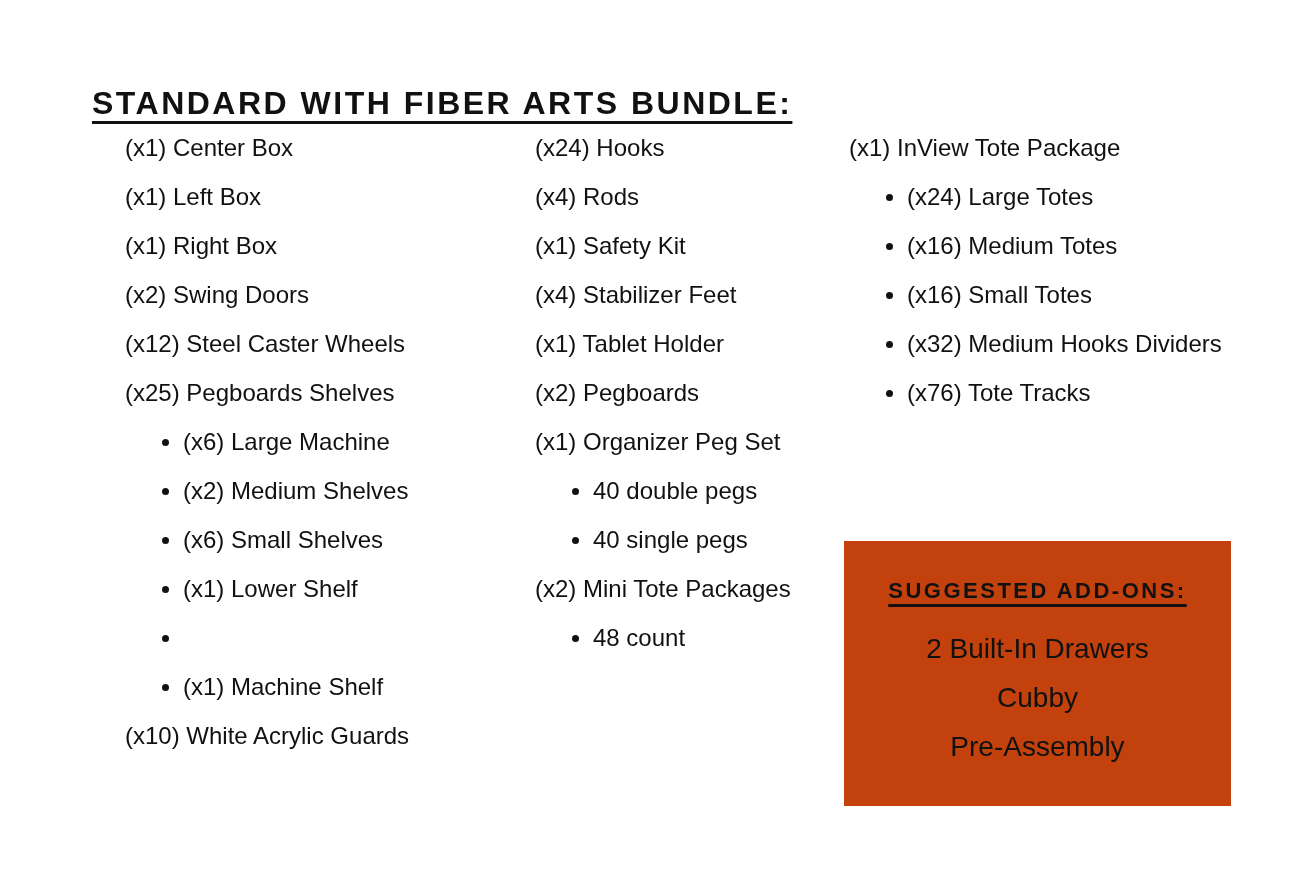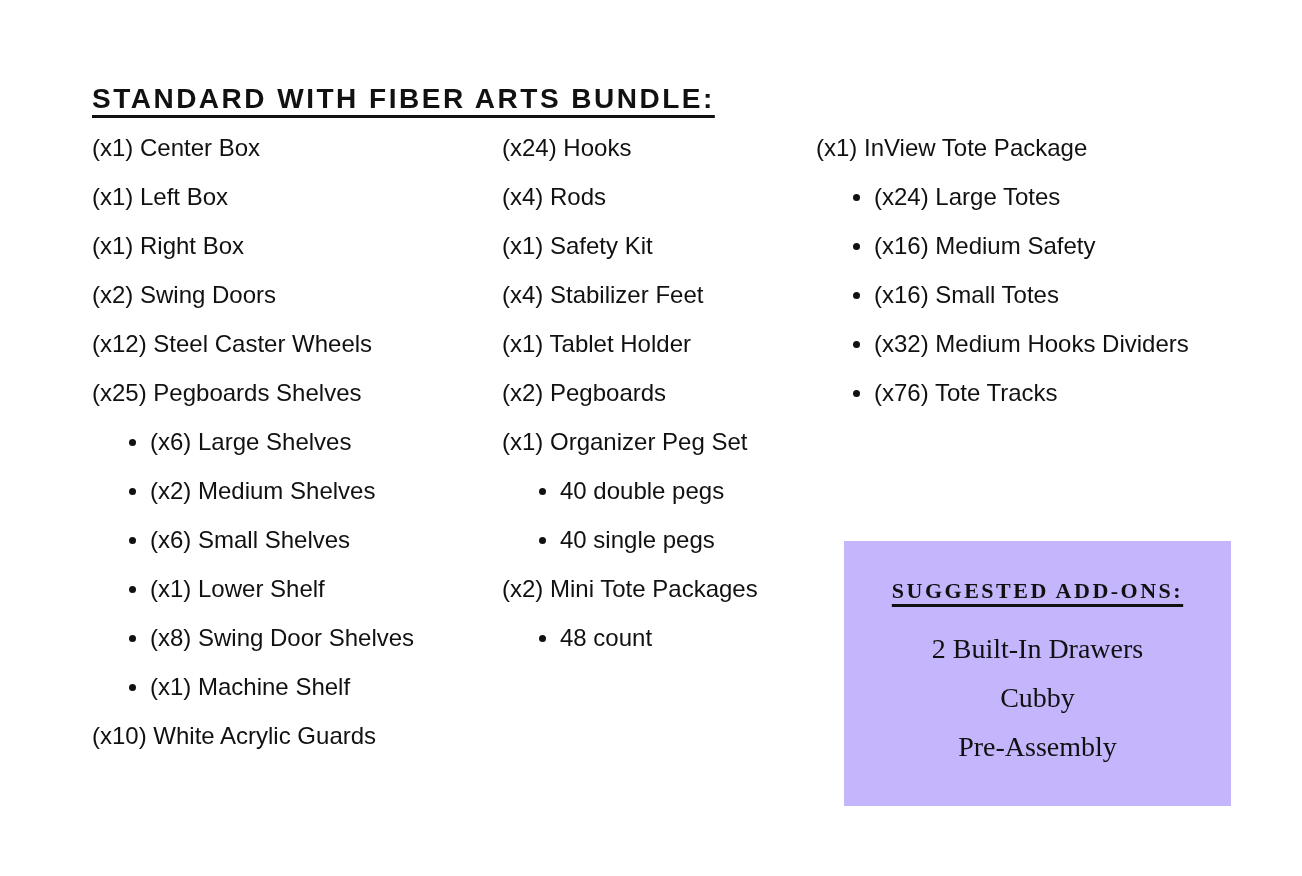--- a/index.html
+++ b/index.html
@@ -6,45 +6,45 @@
   #canvas{
     position:relative;
     width:1302px;height:876px;
     background:#ffffff;
     font-family:"Liberation Sans", sans-serif;
     color:#111111;
     overflow:hidden;
   }
   .page-title{
     position:absolute;left:92px;top:64px;
-    font-size:28px;font-weight:700;letter-spacing:2.5px;
+    font-size:32px;font-weight:700;letter-spacing:2.5px;
     text-decoration:underline;
     text-decoration-thickness:3px;
     text-underline-offset:7px;
     white-space:nowrap;
   }
   .col{position:absolute;top:123px;}
   .col-1{left:92px;width:415px;}
   .col-2{left:502px;width:310px;}
   .col-3{left:816px;width:430px;}
   .item{
     font-size:24px;line-height:49px;
     white-space:nowrap;
+    margin-left:33px;
   }
   .item.indent{padding-left:37px;}
   .dot{
     display:inline-block;width:7px;height:7px;border-radius:50%;
     background:#111111;vertical-align:4px;margin-right:14px;
   }
   .addons-box{
     position:absolute;left:844px;top:541px;
     width:387px;height:265px;
-    background:#c4b5fd;
+    background:#c2410c;
     text-align:center;
-    font-family:Liberation Serif, serif;
   }
   .addons-title{
     margin-top:37px;
     font-size:22px;font-weight:700;letter-spacing:2.5px;
     text-decoration:underline;
     text-decoration-thickness:2.5px;
     text-underline-offset:6px;
     white-space:nowrap;
   }
   .addons-list{margin-top:20px;}
@@ -57,25 +57,25 @@
 
   <h1 class="page-title">STANDARD WITH FIBER ARTS BUNDLE:</h1>
 
   <div class="col col-1">
     <div class="item"><span>(x1) Center Box</span></div>
     <div class="item"><span>(x1) Left Box</span></div>
     <div class="item"><span>(x1) Right Box</span></div>
     <div class="item"><span>(x2) Swing Doors</span></div>
     <div class="item"><span>(x12) Steel Caster Wheels</span></div>
     <div class="item"><span>(x25) Pegboards Shelves</span></div>
-    <div class="item indent"><span class="dot"></span><span>(x6) Large Shelves</span></div>
+    <div class="item indent"><span class="dot"></span><span>(x6) Large Machine</span></div>
     <div class="item indent"><span class="dot"></span><span>(x2) Medium Shelves</span></div>
     <div class="item indent"><span class="dot"></span><span>(x6) Small Shelves</span></div>
     <div class="item indent"><span class="dot"></span><span>(x1) Lower Shelf</span></div>
-    <div class="item indent"><span class="dot"></span><span>(x8) Swing Door Shelves</span></div>
+    <div class="item indent"><span class="dot"></span></div>
     <div class="item indent"><span class="dot"></span><span>(x1) Machine Shelf</span></div>
     <div class="item"><span>(x10) White Acrylic Guards</span></div>
   </div>
 
   <div class="col col-2">
     <div class="item"><span>(x24) Hooks</span></div>
     <div class="item"><span>(x4) Rods</span></div>
     <div class="item"><span>(x1) Safety Kit</span></div>
     <div class="item"><span>(x4) Stabilizer Feet</span></div>
     <div class="item"><span>(x1) Tablet Holder</span></div>
@@ -83,21 +83,21 @@
     <div class="item"><span>(x1) Organizer Peg Set</span></div>
     <div class="item indent"><span class="dot"></span><span>40 double pegs</span></div>
     <div class="item indent"><span class="dot"></span><span>40 single pegs</span></div>
     <div class="item"><span>(x2) Mini Tote Packages</span></div>
     <div class="item indent"><span class="dot"></span><span>48 count</span></div>
   </div>
 
   <div class="col col-3">
     <div class="item"><span>(x1) InView Tote Package</span></div>
     <div class="item indent"><span class="dot"></span><span>(x24) Large Totes</span></div>
-    <div class="item indent"><span class="dot"></span><span>(x16) Medium Safety</span></div>
+    <div class="item indent"><span class="dot"></span><span>(x16) Medium Totes</span></div>
     <div class="item indent"><span class="dot"></span><span>(x16) Small Totes</span></div>
     <div class="item indent"><span class="dot"></span><span>(x32) Medium Hooks Dividers</span></div>
     <div class="item indent"><span class="dot"></span><span>(x76) Tote Tracks</span></div>
   </div>
 
   <div class="addons-box">
     <div class="addons-title">SUGGESTED ADD-ONS:</div>
     <div class="addons-list">
       <div class="addon-item">2 Built-In Drawers</div>
       <div class="addon-item">Cubby</div>

